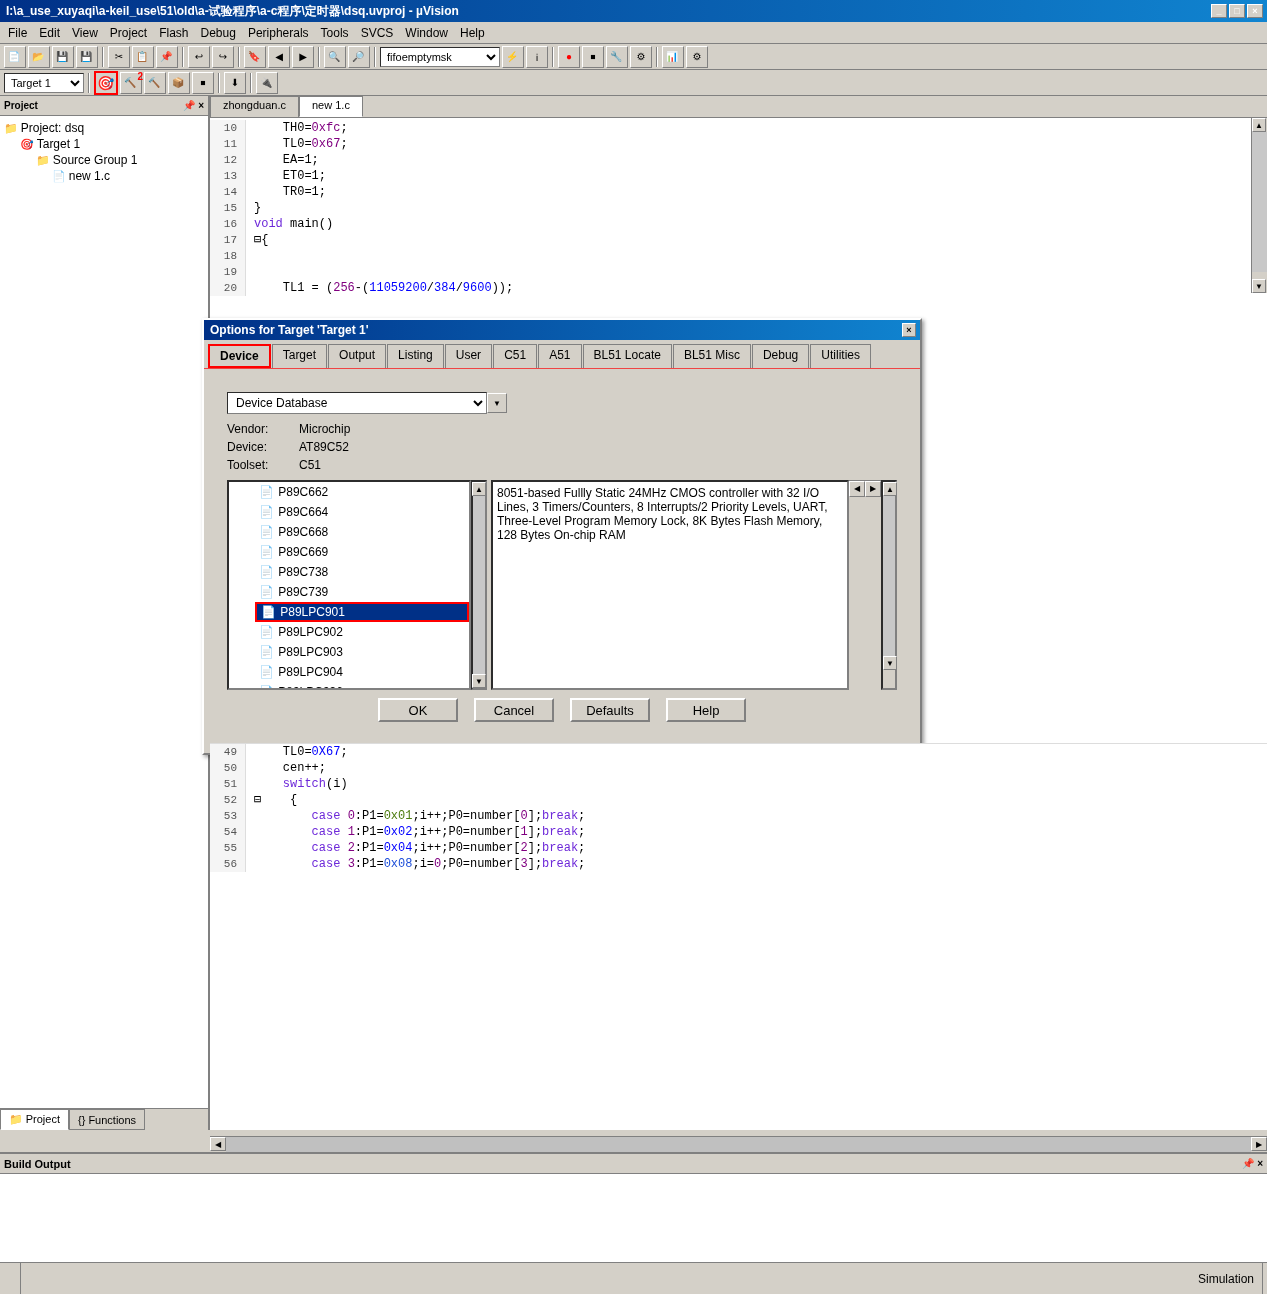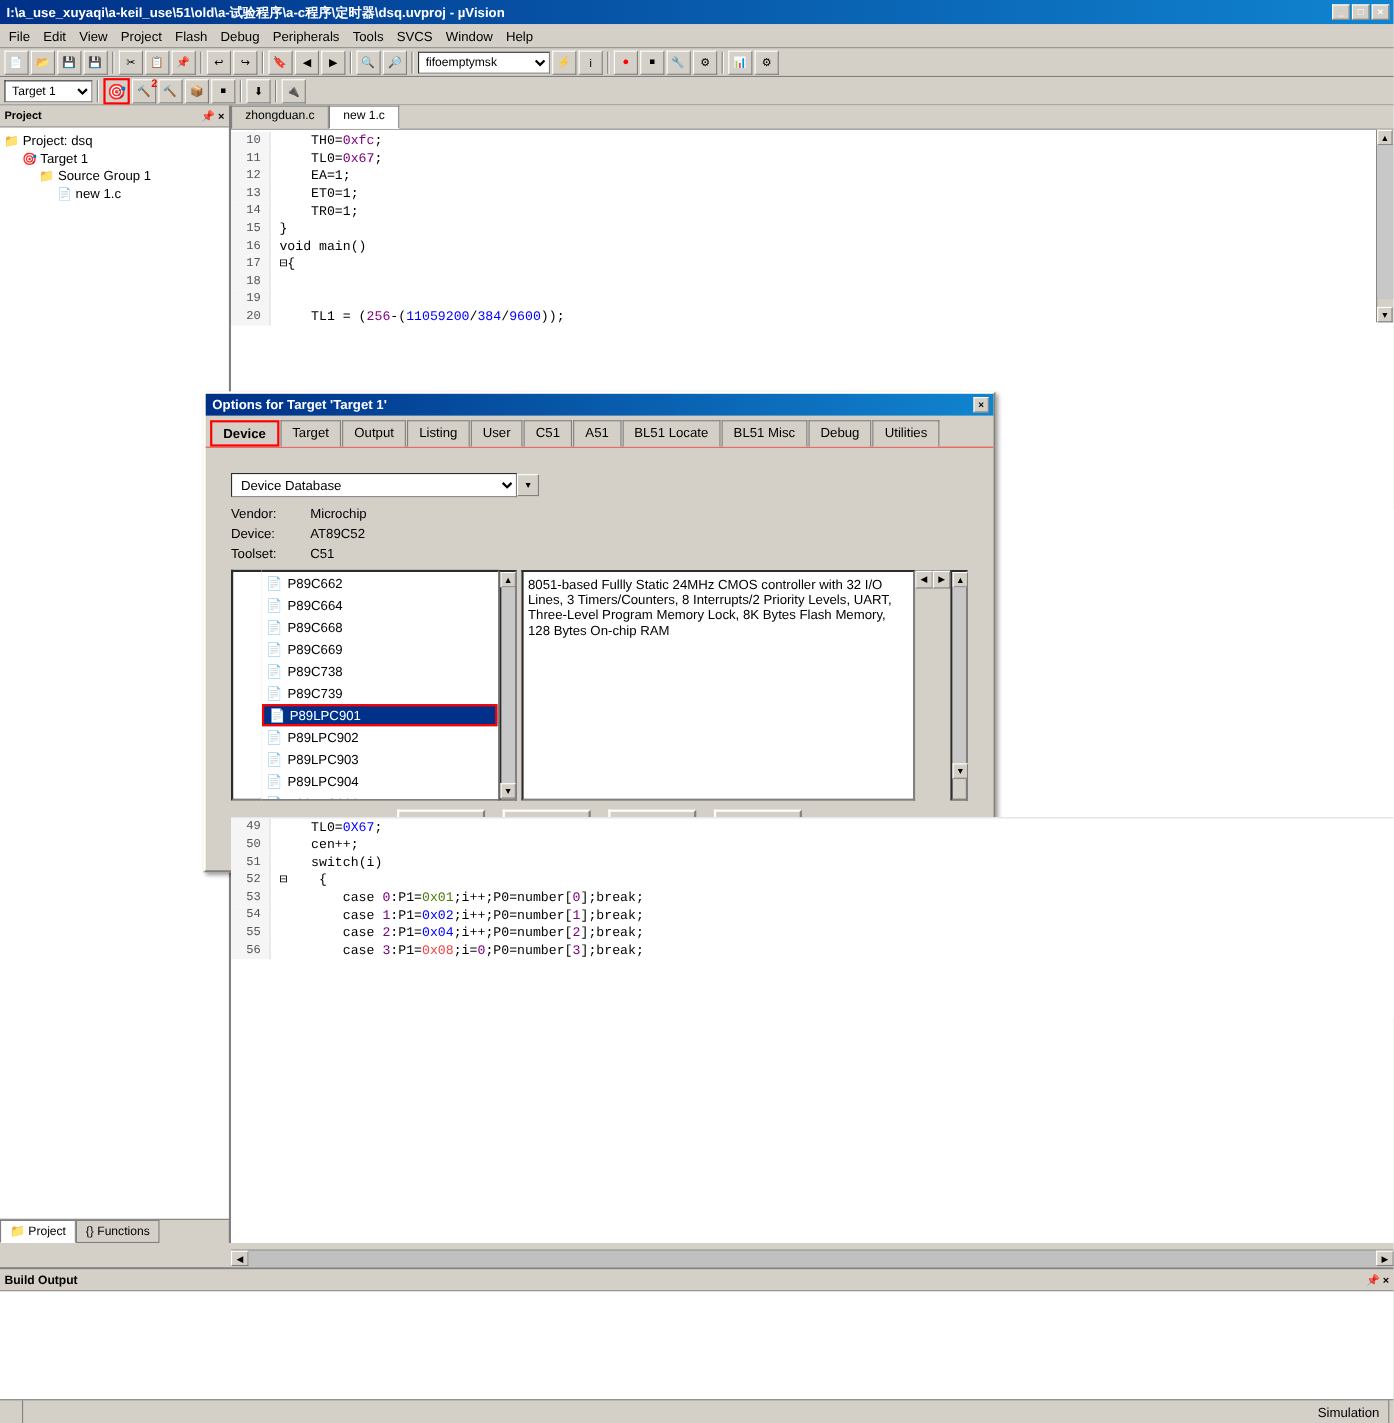--- a/index.html
+++ b/index.html
@@ -210,35 +210,34 @@
       color: #555;
       background: #f5f5f5;
       border-right: 1px solid #ddd;
       flex-shrink: 0;
       font-size: 11px;
     }
     .line-code {
       padding-left: 8px;
       color: #000;
     }
-    .kw { color: #000000; }
+    .kw { color: #6d28d9; }
     .num { color: #800080; }
 
     
     .dialog {
       position: absolute;
       top: 318px;
-      left: 185px;
+      left: 202px;
       width: 720px;
-      background: #fef9c3;
+      background: #7dd3fc;
       border: 2px solid;
       border-color: #fff #808080 #808080 #fff;
       box-shadow: 2px 2px 4px rgba(0,0,0,0.4);
       pointer-events: all;
-      margin-top: 38px;
     }
     .dialog-title {
       background: linear-gradient(to right, #003087, #1084d0);
       color: white;
       height: 20px;
       display: flex;
       align-items: center;
       padding: 0 4px;
       font-size: 12px;
       font-weight: bold;
@@ -365,21 +364,21 @@
       border: 2px solid;
       border-color: #fff #808080 #808080 #fff;
       font-size: 13px;
       cursor: pointer;
     }
 
     
     .status-bar {
       position: absolute;
       bottom: 0; left: 0; right: 0;
-      height: 22px;
+      height: 32px;
       background: #d4d0c8;
       border-top: 1px solid #808080;
       display: flex;
       align-items: center;
       padding: 0 4px;
       font-size: 12px;
     }
     .status-section {
       padding: 0 8px;
       border-right: 1px solid #808080;
@@ -755,21 +754,21 @@
   <div class="code-line">
     <span class="line-num">54</span>
     <span class="line-code">&nbsp;&nbsp;&nbsp;&nbsp;&nbsp;&nbsp;&nbsp;&nbsp;<span class="kw">case</span> <span class="num">1</span>:P1=<span class="num" style="color:#0000ff;">0x02</span>;i++;P0=number[<span class="num">1</span>];<span class="kw">break</span>;</span>
   </div>
   <div class="code-line">
     <span class="line-num">55</span>
     <span class="line-code">&nbsp;&nbsp;&nbsp;&nbsp;&nbsp;&nbsp;&nbsp;&nbsp;<span class="kw">case</span> <span class="num">2</span>:P1=<span class="num" style="color:#0000ff;">0x04</span>;i++;P0=number[<span class="num">2</span>];<span class="kw">break</span>;</span>
   </div>
   <div class="code-line">
     <span class="line-num">56</span>
-    <span class="line-code">&nbsp;&nbsp;&nbsp;&nbsp;&nbsp;&nbsp;&nbsp;&nbsp;<span class="kw">case</span> <span class="num">3</span>:P1=<span class="num" style="color:#ef4444;">0x08</span>;i=<span class="num">0</span>;P0=number[<span class="num">3</span>];<span class="kw">break</span>;</span>
+    <span class="line-code">&nbsp;&nbsp;&nbsp;&nbsp;&nbsp;&nbsp;&nbsp;&nbsp;<span class="kw">case</span> <span class="num">3</span>:P1=<span class="num" style="color:#1d4ed8;">0x08</span>;i=<span class="num">0</span>;P0=number[<span class="num">3</span>];<span class="kw">break</span>;</span>
   </div>
 </div>
 
 <div style="position:absolute; bottom:22px; left:0; right:0; height:120px; background:#d4d0c8; border-top:2px solid #808080;">
   <div style="height:20px; background:#d4d0c8; display:flex; align-items:center; justify-content:space-between; padding:0 4px; border-bottom:1px solid #808080; font-size:11px; font-weight:bold;">
     <span>Build Output</span>
     <span style="font-size:10px;">📌 ×</span>
   </div>
   <div style="background:white; height:100px; font-family:'Courier New',monospace; font-size:11px; padding:2px 4px;"></div>
 </div>

